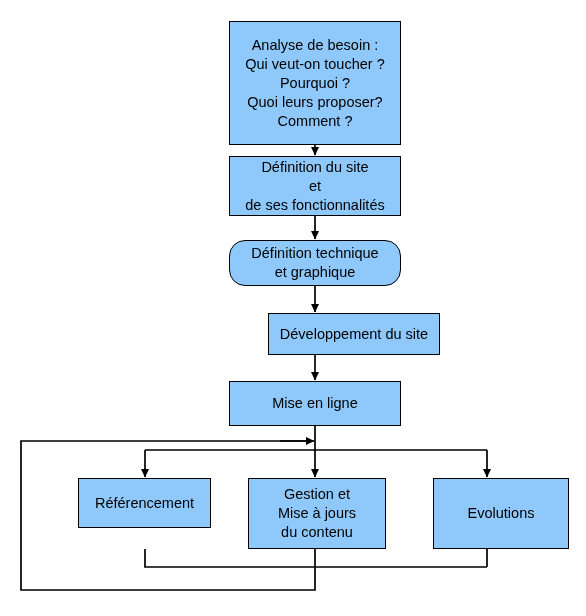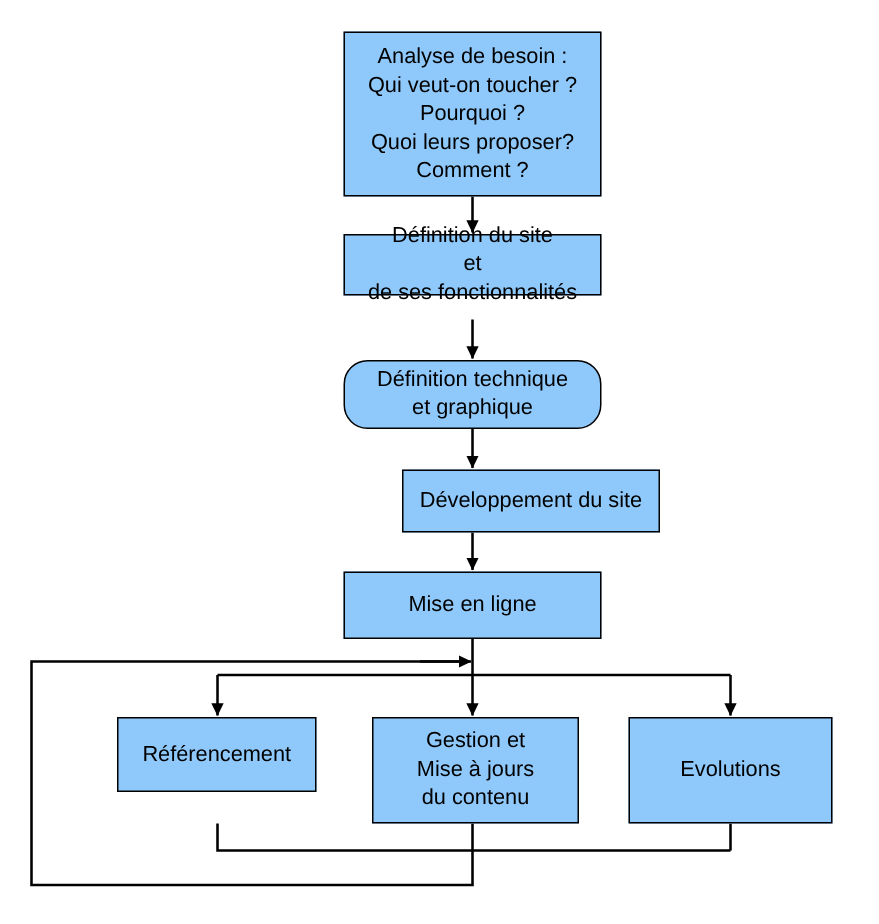--- a/index.html
+++ b/index.html
@@ -68,38 +68,38 @@
       <line x1="487" y1="450" x2="487" y2="477" marker-end="url(#arrowhead)"></line>
 
       <path d="M 145 549 L 145 567 L 487 567"></path>
       <path d="M 487 549 L 487 567"></path>
       <path d="M 315 549 L 315 590 L 21 590 L 21 441 L 307 441"></path>
 
       <line x1="280" y1="441" x2="314" y2="441" marker-end="url(#arrowhead)"></line>
     </g>
   </svg>
 
-  <div class="node-box" style="left:229px; top:21px; width:172px; height:110px;">Analyse de besoin :
+  <div class="node-box" style="left:229px; top:21px; width:172px; height:124px;">Analyse de besoin :
 Qui veut-on toucher ?
 Pourquoi ?
 Quoi leurs proposer?
 Comment ?</div>
 
-  <div class="node-box" style="left:229px; top:156px; width:172px; height:41px;">Définition du site
+  <div class="node-box" style="left:229px; top:156px; width:172px; height:60px;">Définition du site
 et
 de ses fonctionnalités</div>
 
   <div class="node-box" style="left:229px; top:240px; width:172px; height:46px;border-radius:16px;">Définition technique
 et graphique</div>
 
   <div class="node-box" style="left:229px; top:313px; width:172px; height:42px;margin-left:39px;">Développement du site</div>
 
   <div class="node-box" style="left:229px; top:381px; width:172px; height:45px;">Mise en ligne</div>
 
   <div class="node-box" style="left:78px; top:478px; width:133px; height:50px;">Référencement</div>
 
   <div class="node-box" style="left:248px; top:478px; width:138px; height:71px;">Gestion et
 Mise à jours
 du contenu</div>
 
-  <div class="node-box" style="left:419px; top:478px; width:136px; height:71px;">Evolutions</div>
+  <div class="node-box" style="left:433px; top:478px; width:136px; height:71px;">Evolutions</div>
 
 </div>
 
 </body></html>

